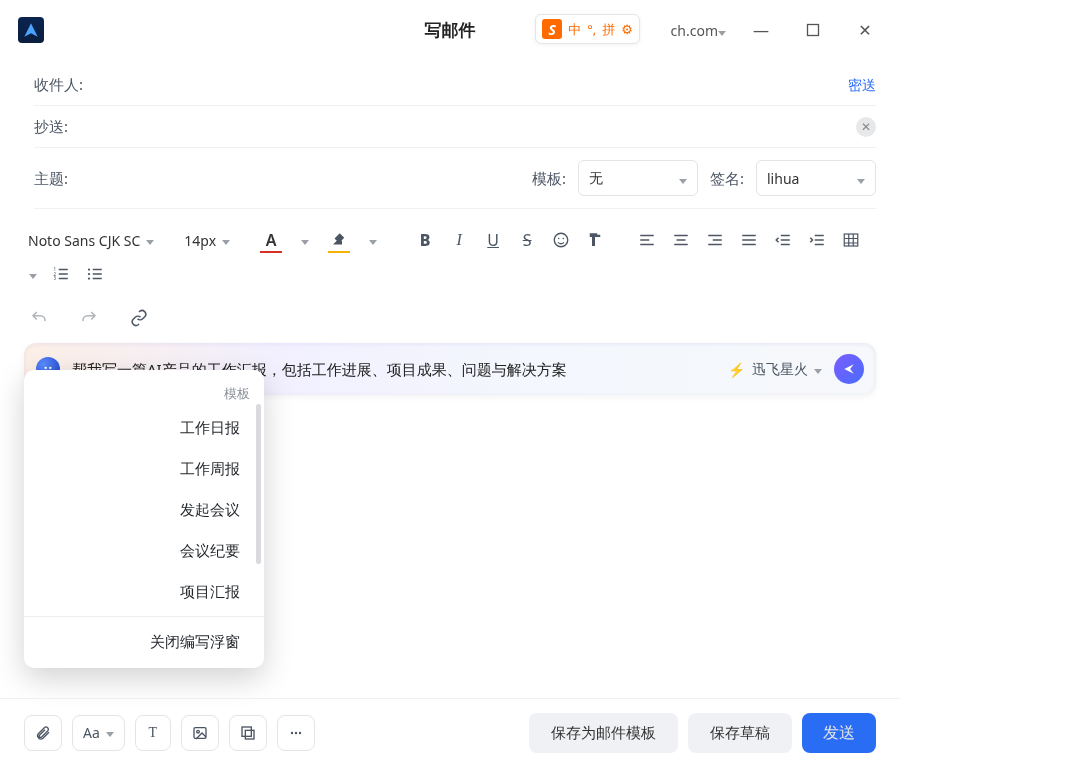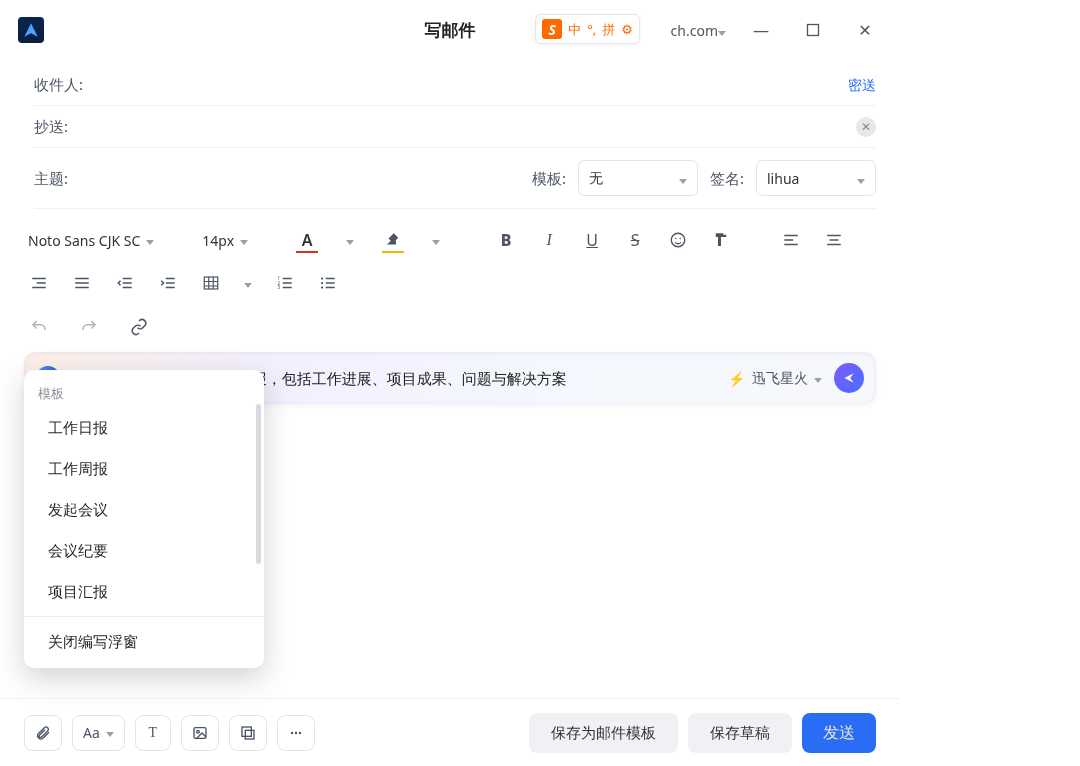--- a/index.html
+++ b/index.html
@@ -27,21 +27,21 @@
   .field-row .chip-x { margin-left:auto; width:20px; height:20px; border-radius:50%; background:#e7e8ea; color:#888; display:flex; align-items:center; justify-content:center; font-size:12px; cursor:pointer; }
   .subject-row { display:flex; align-items:center; border-bottom: 1px solid #eef0f3; padding: 12px 0; gap:12px;justify-content:space-between; }
   .subject-row .spacer { flex:1; }
   .sel-label { font-size:15px; color:#4b5563; }
   .select { height: 36px; border:1px solid #e2e4e8; border-radius:6px; background:#fff; display:flex; align-items:center; padding: 0 10px; gap:8px; font-size:14px; color:#333; cursor:pointer; }
   .select.w1 { width: 120px; }
   .select.w2 { width: 120px; }
   .select .chev { margin-left:auto; color:#9aa0a6; }
 
   
-  .editor-toolbar { display:flex; align-items:center; gap: 13px; padding: 16px 24px 8px 24px; flex-wrap: wrap; }
+  .editor-toolbar { display:flex; align-items:center; gap: 4px; padding: 16px 24px 8px 24px; flex-wrap: wrap; }
   .tb-sel { display:flex; align-items:center; gap:6px; font-size:14px; color:#333; cursor:pointer; padding: 4px 4px; }
   .tb-btn { width: 30px; height: 30px; display:flex; align-items:center; justify-content:center; color:#4b5563; cursor:pointer; border-radius:4px; }
   .tb-btn svg { width: 18px; height: 18px; }
   .tb-sep { width: 14px; }
   .chev-sm { font-size:11px; color:#9aa0a6; }
   .red-bar { position:absolute; bottom:2px; left:4px; right:4px; height:2px; background:#d93025; }
   .yel-bar { position:absolute; bottom:2px; left:4px; right:4px; height:2px; background:#f4b400; }
   .rel { position:relative; }
 
   .second-row { display:flex; align-items:center; gap: 20px; padding: 6px 24px 0 24px; color:#9aa0a6; }
@@ -52,21 +52,21 @@
   .ai-bar { display:flex; align-items:center; height: 52px; border-radius: 12px; background: linear-gradient(90deg, #fcefe7 0%, #f2f0ff 30%, #f4f7fd 60%, #f6f8fb 100%); box-shadow: 0 1px 4px rgba(150,130,200,.15) inset, 0 2px 6px rgba(0,0,0,.05); padding: 0 12px; gap: 12px; }
   .ai-avatar { width: 24px; height: 24px; border-radius: 50%; background: radial-gradient(circle at 30% 30%, #5b8cff, #1b3fbf); display:flex; align-items:center; justify-content:center; }
   .ai-avatar svg { width:14px; height:14px; }
   .ai-text { font-size: 15px; color:#222; flex:1; }
   .ai-model { display:flex; align-items:center; gap:6px; font-size:14px; color:#4b5563; cursor:pointer; }
   .bolt { color:#22b14c; font-weight:700; }
   .ai-send { width: 30px; height: 30px; border-radius: 50%; background: linear-gradient(135deg,#7a5cff,#4a6dff); display:flex; align-items:center; justify-content:center; cursor:pointer; }
   .ai-send svg { width:14px; height:14px; fill:#fff; }
 
   
-  .tpl-menu { position:absolute; left: 24px; top: 370px; width: 240px; background:#fff; border-radius:10px; box-shadow: 0 10px 30px rgba(0,0,0,.18); padding: 6px 0; }
+  .tpl-menu { position:absolute; left: 24px; top: 370px; width: 240px; background:#fff; border-radius:10px; box-shadow: 0 10px 30px rgba(0,0,0,.18); padding: 6px 0; text-align: right; }
   .tpl-header { font-size:13px; color:#8a8f98; padding: 8px 14px 4px 14px; }
   .tpl-item { font-size:15px; color:#1f2328; padding: 10px 24px; cursor:pointer; }
   .tpl-divider { height:1px; background:#eceef1; margin: 4px 0; }
   .tpl-scroll-ind { position:absolute; right:3px; top:34px; width:5px; height:160px; background:#d8dadf; border-radius:3px; }
 
   
   .bottom-bar { position:absolute; left:0; right:0; bottom:0; height: 68px; border-top:1px solid #eef0f3; display:flex; align-items:center; padding: 0 24px; gap:10px; }
   .sm-btn { height:36px; min-width:36px; border:1px solid #e2e4e8; border-radius:8px; background:#fff; display:flex; align-items:center; justify-content:center; padding:0 10px; gap:6px; color:#4b5563; cursor:pointer; font-size:14px; }
   .sm-btn svg { width:16px; height:16px; }
   .bottom-spacer { flex:1; }

